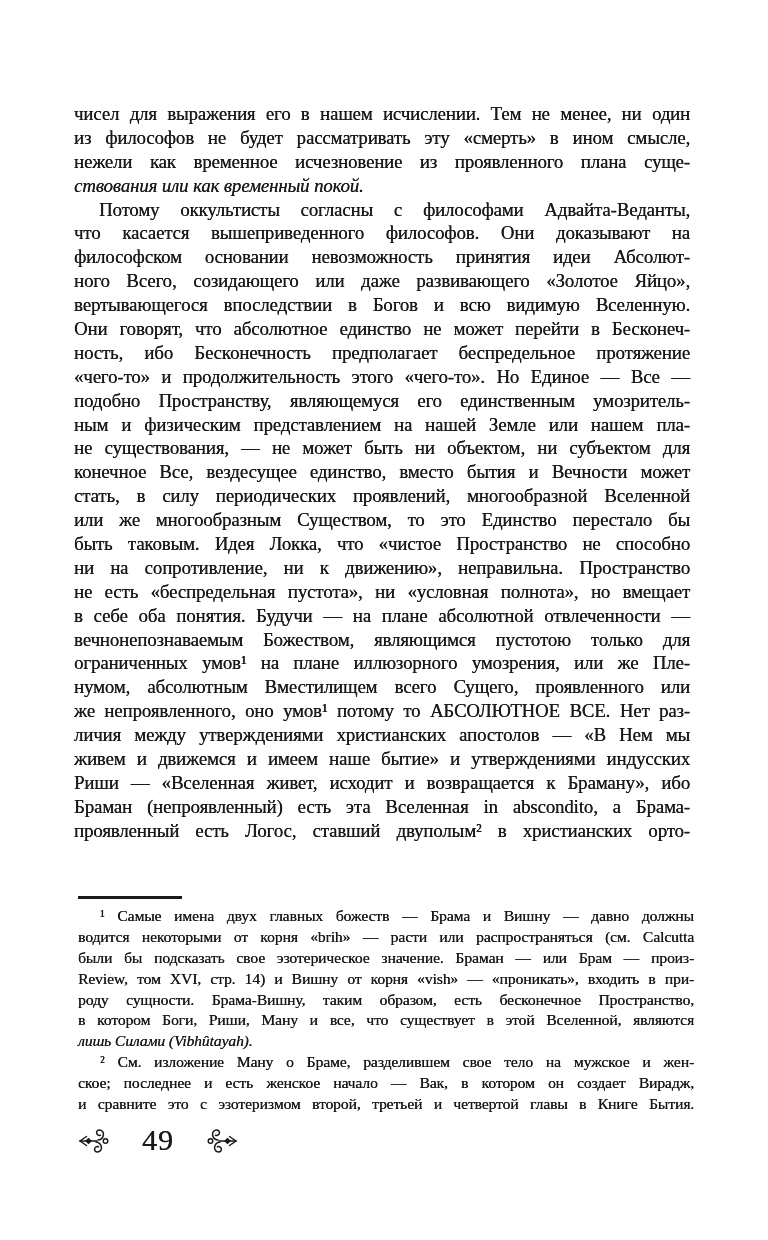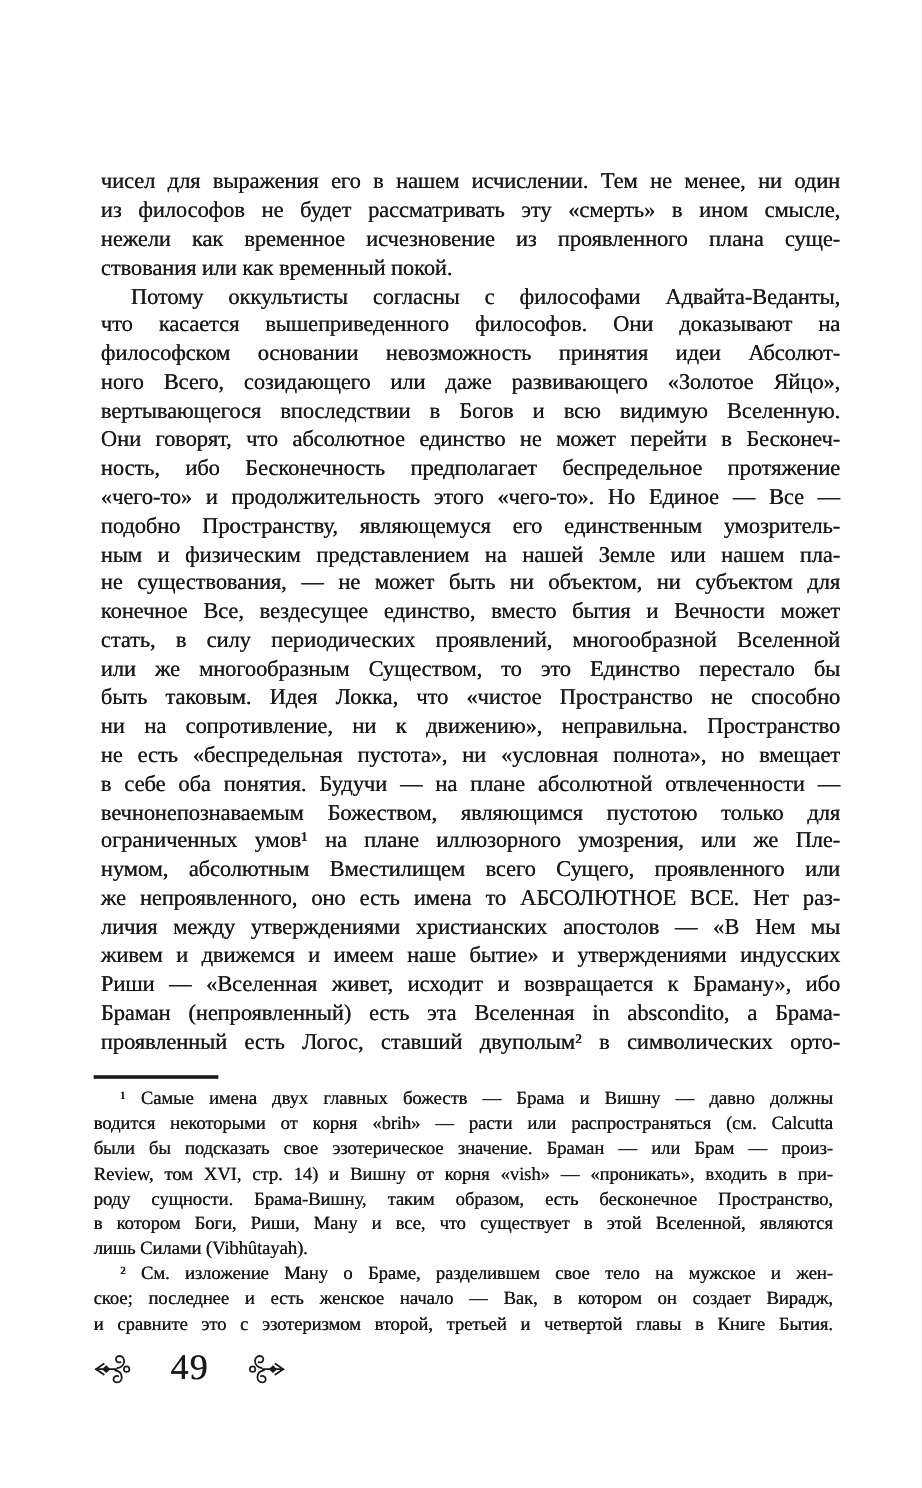--- a/index.html
+++ b/index.html
@@ -8,41 +8,40 @@
     width: 768px;
     height: 1240px;
     margin: 0 auto;
     background: #ffffff;
     font-family: "Liberation Serif", "DejaVu Serif", serif;
     color: #1a1a1a;
     overflow: hidden;
   }
   .text-block {
     position: absolute;
-    left: 84px;
+    left: 74px;
     top: 102px;
     width: 616px;
-    margin-top: 38px;
   }
   .para { margin: 0; }
   .line {
     white-space: nowrap;
     text-align: justify;
     text-align-last: justify;
     overflow: visible;
     letter-spacing: -0.1px;
     text-shadow: 0.25px 0 0 currentColor; 
   }
   .body .line {
     font-size: 18.8px;
     line-height: 23.9px;
     height: 23.9px;
   }
   .body .line.indent { text-indent: 25px; }
-  .line.lastline { text-align-last: left; }
+  .line.lastline { text-align-last: left; font-style: italic; }
 
   .fn-rule {
     position: absolute;
     left: 78px;
     top: 896px;
     width: 104px;
     height: 3px;
     background: #1a1a1a;
   }
   .footnotes {
@@ -107,26 +106,26 @@
         <div class="line">конечное Все, вездесущее единство, вместо бытия и Вечности может</div>
         <div class="line">стать, в силу периодических проявлений, многообразной Вселенной</div>
         <div class="line">или же многообразным Существом, то это Единство перестало бы</div>
         <div class="line">быть таковым. Идея Локка, что «чистое Пространство не способно</div>
         <div class="line">ни на сопротивление, ни к движению», неправильна. Пространство</div>
         <div class="line">не есть «беспредельная пустота», ни «условная полнота», но вмещает</div>
         <div class="line">в себе оба понятия. Будучи — на плане абсолютной отвлеченности —</div>
         <div class="line">вечнонепознаваемым Божеством, являющимся пустотою только для</div>
         <div class="line">ограниченных умов¹ на плане иллюзорного умозрения, или же Пле-</div>
         <div class="line">нумом, абсолютным Вместилищем всего Сущего, проявленного или</div>
-        <div class="line">же непроявленного, оно есть имена то АБСОЛЮТНОЕ ВСЕ. Нет раз-</div>
+        <div class="line">же непроявленного, оно умов¹ потому то АБСОЛЮТНОЕ ВСЕ. Нет раз-</div>
         <div class="line">личия между утверждениями христианских апостолов — «В Нем мы</div>
         <div class="line">живем и движемся и имеем наше бытие» и утверждениями индусских</div>
         <div class="line">Риши — «Вселенная живет, исходит и возвращается к Браману», ибо</div>
         <div class="line">Браман (непроявленный) есть эта Вселенная in abscondito, а Брама-</div>
-        <div class="line">проявленный есть Логос, ставший двуполым² в символических орто-</div>
+        <div class="line">проявленный есть Логос, ставший двуполым² в христианских орто-</div>
       </div>
   </main>
 
   <div class="fn-rule"></div>
 
   <section class="footnotes">
     <div class="para fn">
         <div class="line indent">¹ Самые имена двух главных божеств — Брама и Вишну — давно должны</div>
         <div class="line">водится некоторыми от корня «brih» — расти или распространяться (см. Calcutta</div>
         <div class="line">были бы подсказать свое эзотерическое значение. Браман — или Брам — произ-</div>

